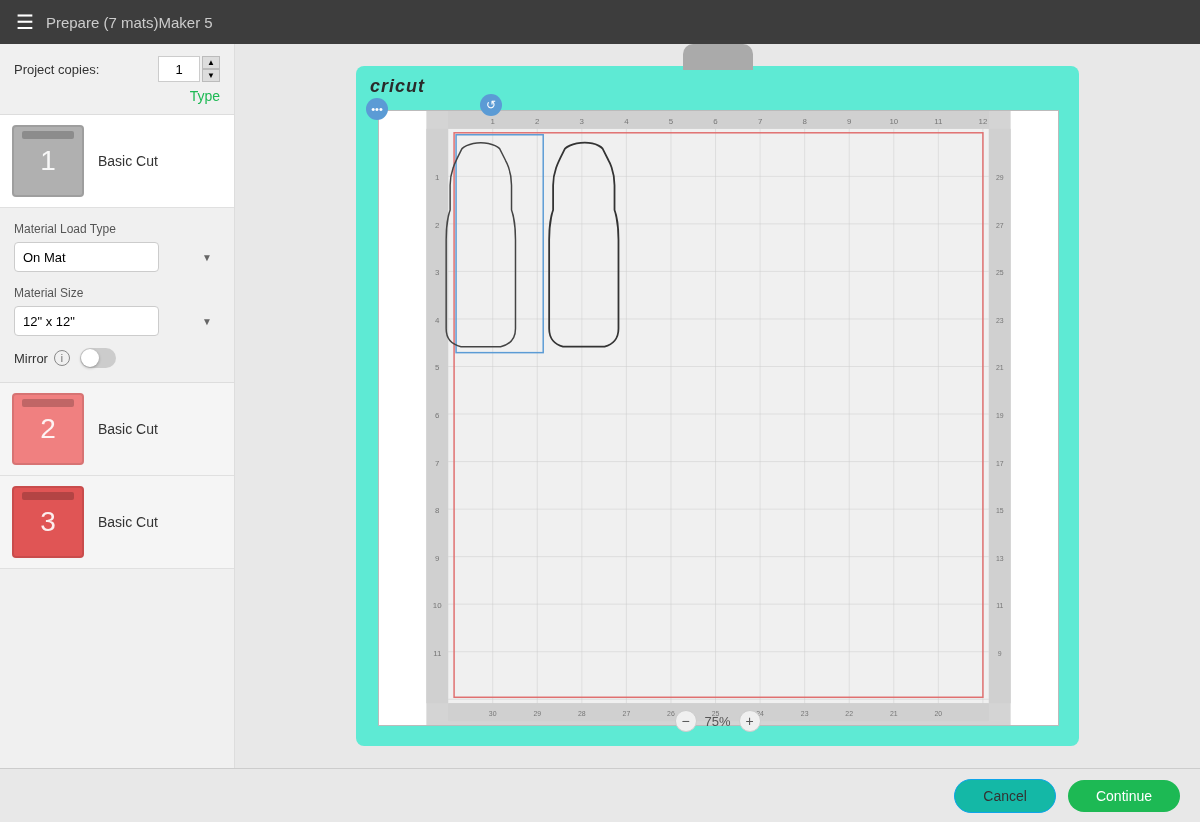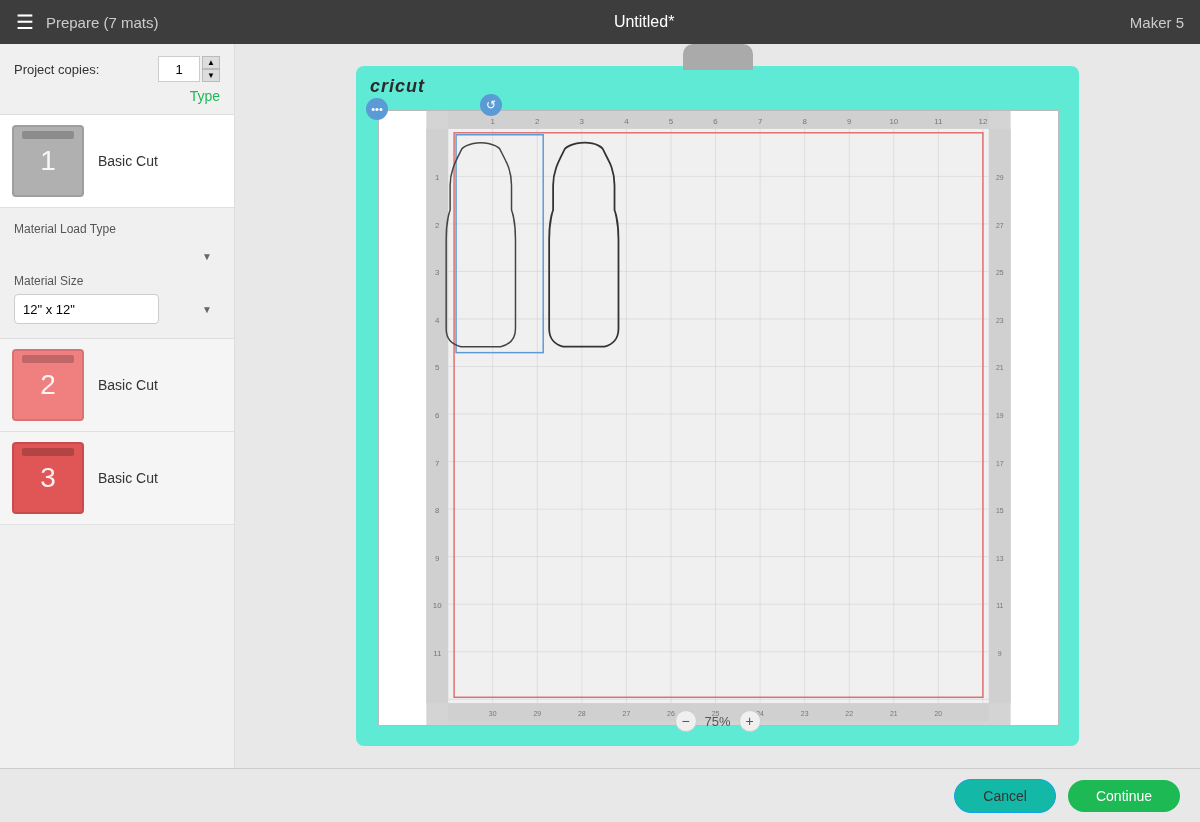--- a/index.html
+++ b/index.html
@@ -329,21 +329,20 @@
       color: white;
       font-weight: 500;
     }
   </style>
 </head>
 <body>
 
 <div class="header">
   <span class="header-menu">☰</span>
   <span class="header-title">Prepare (7 mats)</span>
-  <div class="header-center">Untitled*</div>
   <div class="header-right">Maker 5</div>
 </div>
 
 <div class="main">
 
   <div class="sidebar">
 
     <div class="project-copies">
       <div class="project-copies-row">
         <span class="project-copies-label">Project copies:</span>
@@ -362,33 +361,44 @@
       <div class="mat-thumb gray-mat">
         <div class="mat-thumb-bar"></div>
         <span>1</span>
       </div>
       <span class="mat-label">Basic Cut</span>
     </div>
 
     <div class="controls-section">
       <div class="control-label">Material Load Type</div>
       <div class="select-wrap">
+        <select class="control-select">
+          <option>On Mat</option>
+          <option>Without Mat</option>
+        </select>
         <span class="select-arrow">▼</span>
       </div>
 
       <div class="control-label" style="margin-top:14px;">Material Size</div>
       <div class="select-wrap">
         <select class="control-select">
           <option>12" x 12"</option>
           <option>12" x 24"</option>
           <option>Custom</option>
         </select>
         <span class="select-arrow">▼</span>
       </div>
 
+      <div class="mirror-row">
+        <span class="mirror-label">Mirror</span>
+        <span class="info-icon">i</span>
+        <div class="toggle">
+          <div class="toggle-knob"></div>
+        </div>
+      </div>
     </div>
 
     <div class="mat-item inactive">
       <div class="mat-thumb pink-mat">
         <div class="mat-thumb-bar"></div>
         <span>2</span>
       </div>
       <span class="mat-label">Basic Cut</span>
     </div>
 

